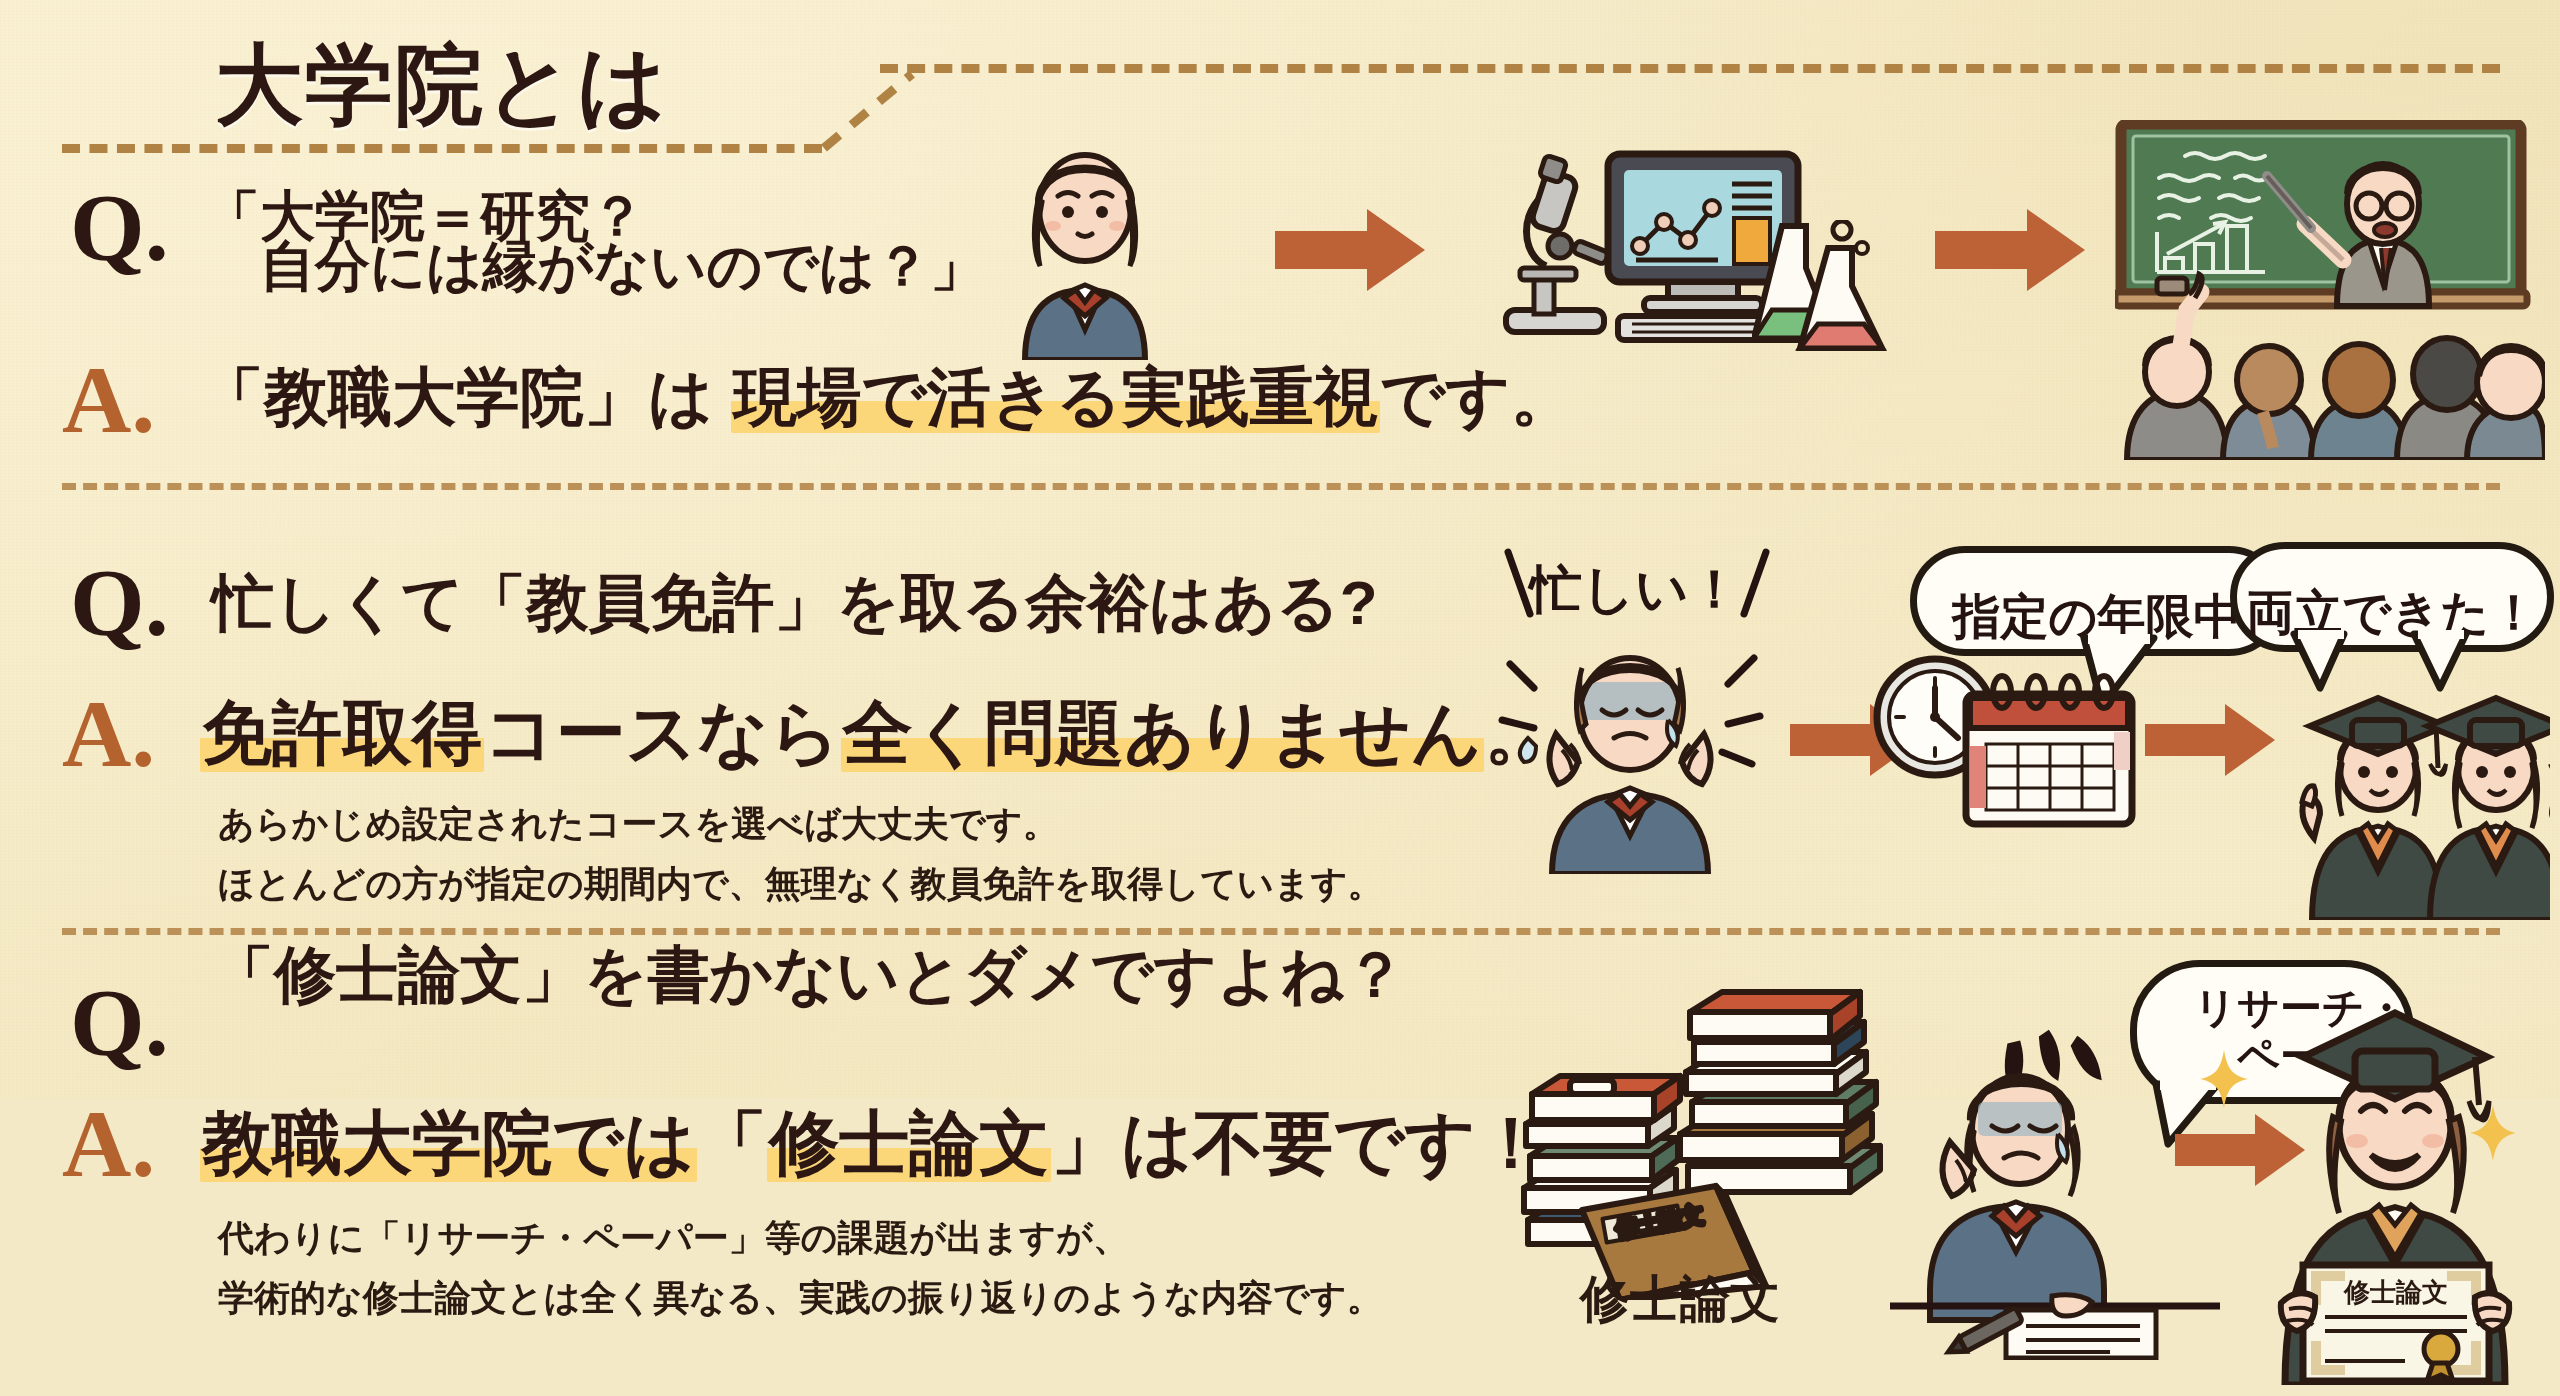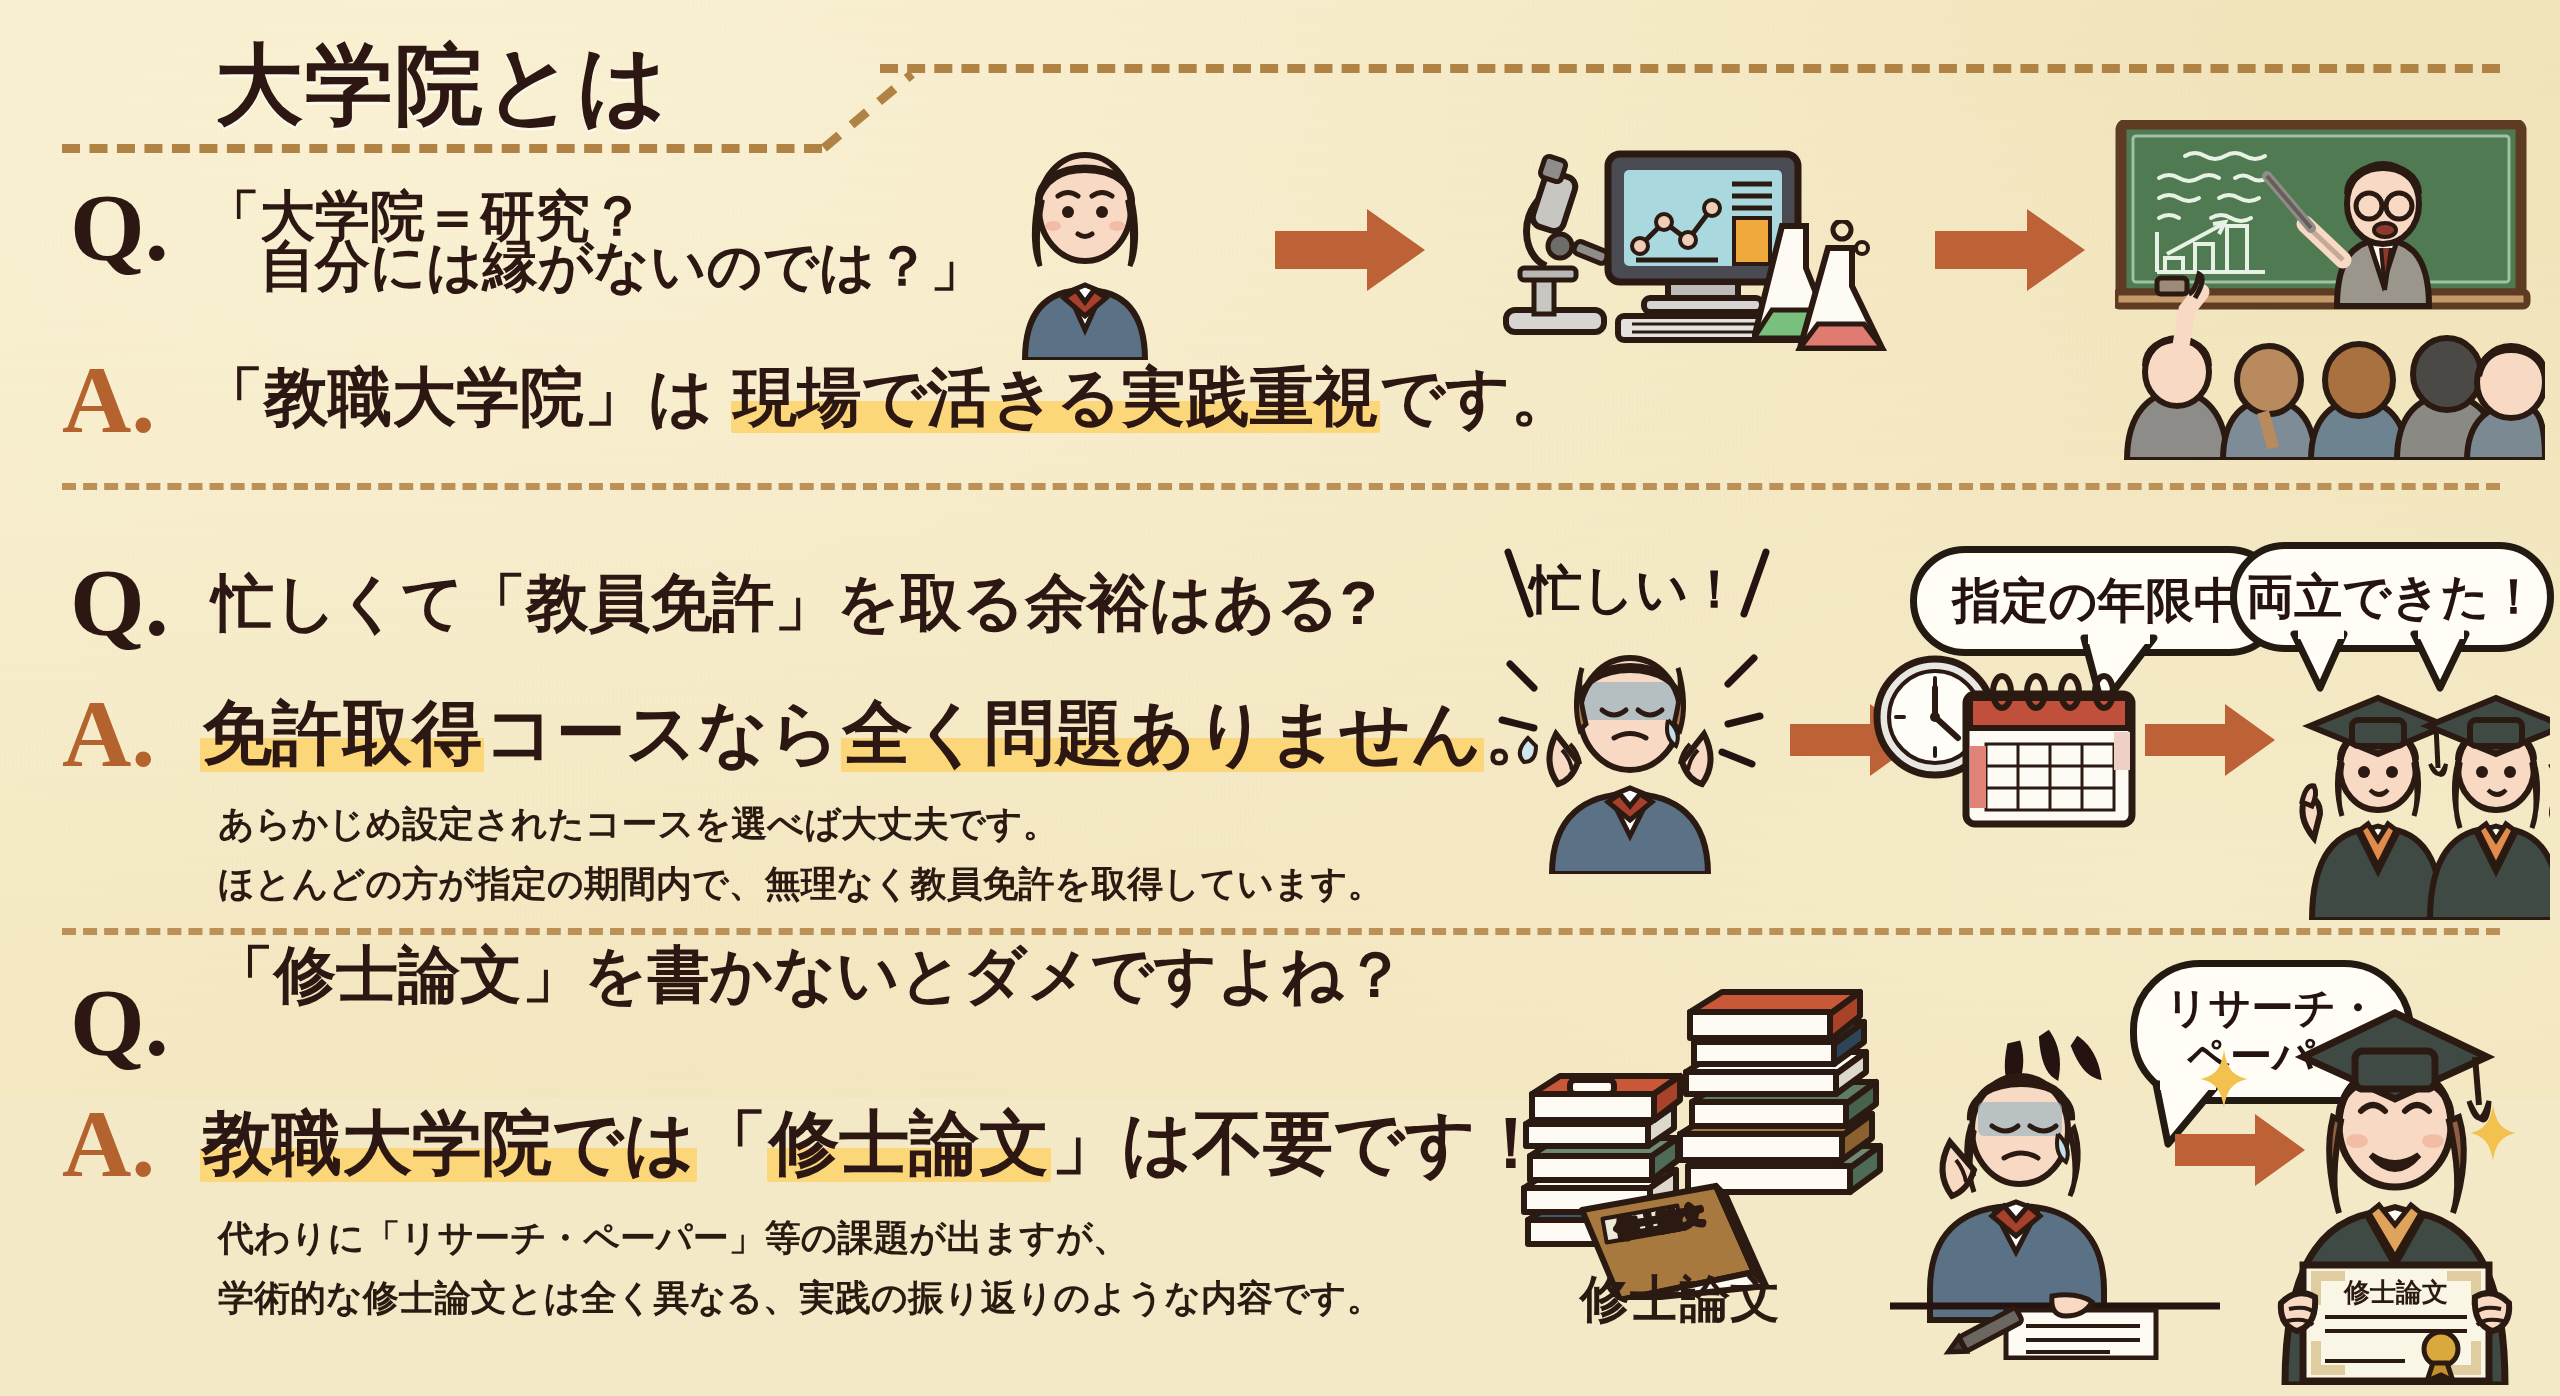--- a/index.html
+++ b/index.html
@@ -77,21 +77,21 @@
   .hl{
     background:linear-gradient(to top,#fbd77a 0 44%, rgba(251,215,122,0) 44%);
     padding:0 2px;border-radius:2px;
   }
 
   
   .ill{position:absolute;}
   .arrow{position:absolute;}
   .bubble{
     position:absolute;background:#fffdf6;border:7px solid #231a12;
-    border-radius:60px;display:flex;align-items:center;justify-content:center;
+    border-radius:60px;display:flex;align-items:flex-end;justify-content:center;
     font-weight:700;color:#241310;white-space:nowrap;
   }
   .bubble-tail{position:absolute;}
   .emph{position:absolute;font-weight:700;color:#241310;white-space:nowrap;}
   .cap{position:absolute;font-weight:700;color:#2b1a12;white-space:nowrap;}
 </style>
 </head>
 <body>
 
 <div id="page">

